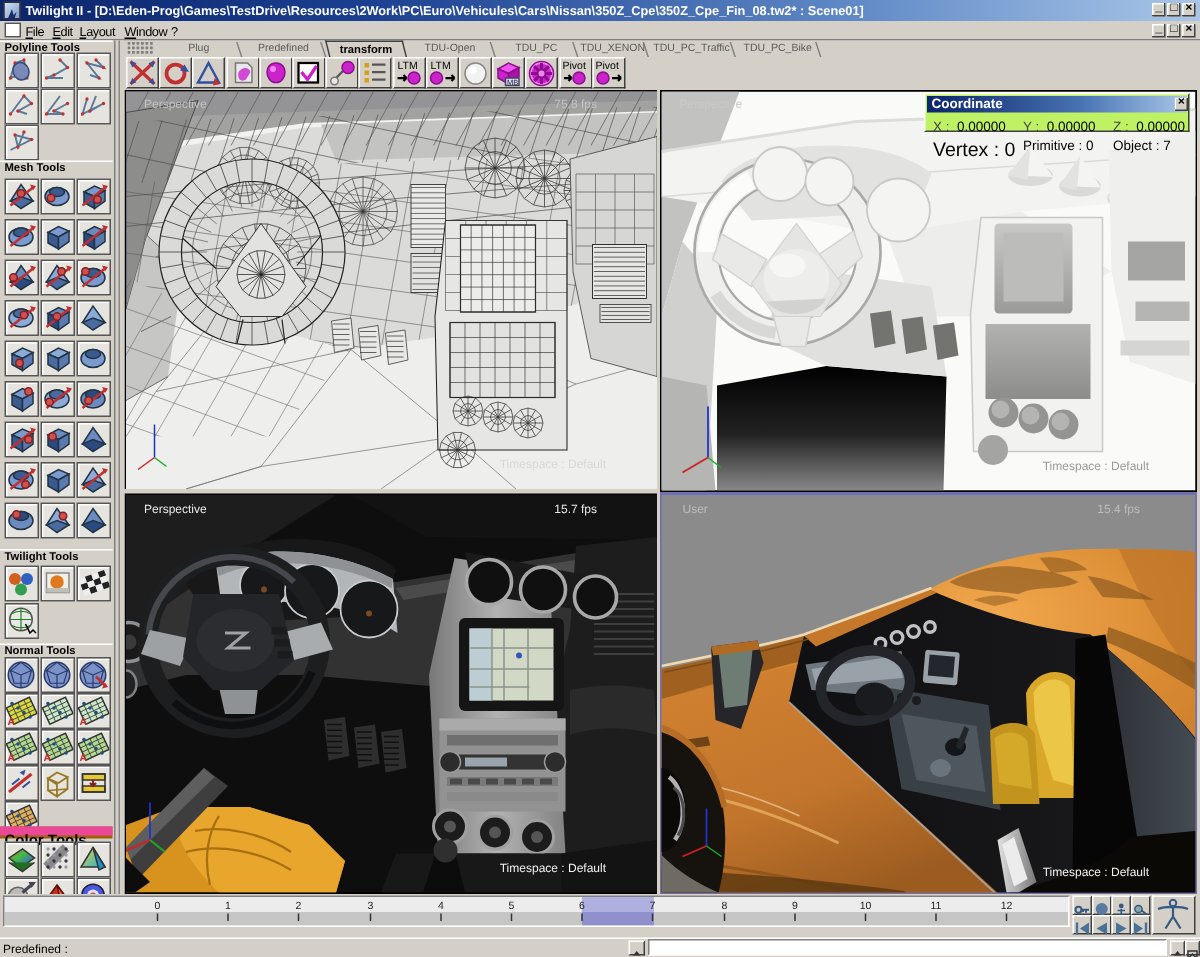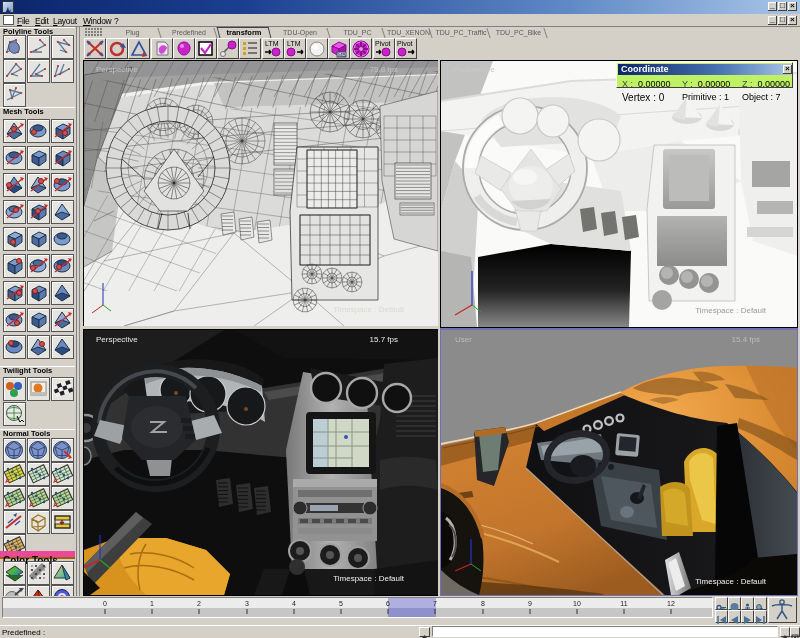--- a/index.html
+++ b/index.html
@@ -6,20 +6,21 @@
 .abs{position:absolute}
 .sunk{border-top:1px solid #808080;border-left:1px solid #808080;border-right:1px solid #fff;border-bottom:1px solid #fff}
 .btn{background:#d4d0c8;border-top:1px solid #fff;border-left:1px solid #fff;border-right:1px solid #404040;border-bottom:1px solid #404040}
 .wbtn{position:absolute;background:#d4d0c8;box-shadow:inset -1px -1px 0 #404040,inset 1px 1px 0 #fff;font-family:"Liberation Mono",monospace;text-align:center;color:#000}
 </style></head><body>
 <div class="abs" style="left:0;top:0;width:800px;height:14px;background:linear-gradient(90deg,#0b256b 0%,#1b3f8f 30%,#5d87c5 70%,#a9c6e8 100%)">
 <div class="abs" style="left:2px;top:1px;width:12px;height:12px;background:linear-gradient(135deg,#cfe0f2,#7c9cc8);border:1px solid #333">
 <svg width="10" height="10" viewBox="0 0 10 10">
         <path d="M2 8L5 1l1 4 2-2-2 7z" fill="#1a2a6a"></path>
       </svg></div>
+<div class="abs" style="left:17px;top:2px;color:#fff;font-size:8.5px;font-weight:bold;white-space:nowrap;letter-spacing:0">Twilight II - [D:\Eden-Prog\Games\TestDrive\Resources\2Work\PC\Euro\Vehicules\Cars\Nissan\350Z_Cpe\350Z_Cpe_Fin_08.tw2* : Scene01]</div>
 </div>
 <div class="wbtn" style="left:768px;top:2px;width:9px;height:9px;font-size:8px;line-height:8px;font-weight:bold">_</div>
 <div class="wbtn" style="left:778px;top:2px;width:9px;height:9px;font-size:8px;line-height:8px;font-weight:bold">□</div>
 <div class="wbtn" style="left:788px;top:2px;width:9px;height:9px;font-size:8px;line-height:8px;font-weight:bold">×</div>
 <div class="abs" style="left:0;top:14px;width:800px;height:13px;background:#d4d0c8;border-bottom:1px solid #808080">
 <div class="abs" style="left:3px;top:1px;width:11px;height:10px;background:#fff;border:1px solid #555"></div>
 <div class="abs" style="left:17px;top:2px;font-size:8.5px;letter-spacing:-0.3px;color:#000"><u>F</u>ile</div>
 <div class="abs" style="left:35px;top:2px;font-size:8.5px;letter-spacing:-0.3px;color:#000"><u>E</u>dit</div>
 <div class="abs" style="left:53px;top:2px;font-size:8.5px;letter-spacing:-0.3px;color:#000"><u>L</u>ayout</div>
 <div class="abs" style="left:83px;top:2px;font-size:8.5px;letter-spacing:-0.3px;color:#000"><u>W</u>indow</div>
@@ -922,22 +923,22 @@
     </svg></div>
 <div class="abs" style="left:0;top:597px;width:83px;height:41px;background:#d4d0c8"></div>
 <div class="abs" style="left:616px;top:62px;width:177px;height:26px;background:#bef264;border-top:1px solid #fff;border-left:1px solid #fff;border-right:1.5px solid #404040;border-bottom:1.5px solid #404040;z-index:50">
 <div class="abs" style="left:1px;top:1px;width:173px;height:11px;background:linear-gradient(90deg,#0b256b,#4a74b4 60%,#a9c6e8)">
 <span style="position:absolute;left:3px;top:0;color:#fff;font-size:9px;font-weight:bold">Coordinate</span>
 <span class="wbtn" style="left:165px;top:1px;width:9px;height:9px;font-size:8px;line-height:8px;font-weight:bold">×</span>
     </div>
 <div class="abs" style="left:5px;top:16px;font-size:9px;color:#444">X :&nbsp; <span style="color:#000">0.00000</span></div>
 <div class="abs" style="left:65px;top:16px;font-size:9px;color:#444">Y :&nbsp; <span style="color:#000">0.00000</span></div>
 <div class="abs" style="left:125px;top:16px;font-size:9px;color:#444">Z :&nbsp; <span style="color:#000">0.00000</span></div>
-<div class="abs" style="left:5px;top:29px;font-size:10px;color:#000">Vertex : 0</div>
-<div class="abs" style="left:65px;top:29px;font-size:9px;color:#000">Primitive : 1</div>
+<div class="abs" style="left:5px;top:29px;font-size:13px;color:#000">Vertex : 0</div>
+<div class="abs" style="left:65px;top:29px;font-size:9px;color:#000">Primitive : 0</div>
 <div class="abs" style="left:125px;top:29px;font-size:9px;color:#000">Object : 7</div>
 </div>
 <div class="abs" style="left:0;top:596px;width:800px;height:29px;background:#d4d0c8"></div>
 <div class="abs sunk" style="left:2px;top:597px;width:711px;height:21px;background:#e6e6e6"></div>
 <svg class="abs" style="left:3px;top:598px" width="709" height="19" viewBox="0 0 709 19">
     <rect width="709" height="10" fill="#ececec"></rect>
     <rect y="10" width="709" height="9" fill="#c6c6c6"></rect>
     <rect x="385" y="0" width="48" height="10" fill="#b0b0e0"></rect>
     <rect x="385" y="10" width="48" height="9" fill="#9090cc"></rect>
     <text x="102" y="8" font-size="7" fill="#222" text-anchor="middle" font-family="Liberation Sans">0</text>

